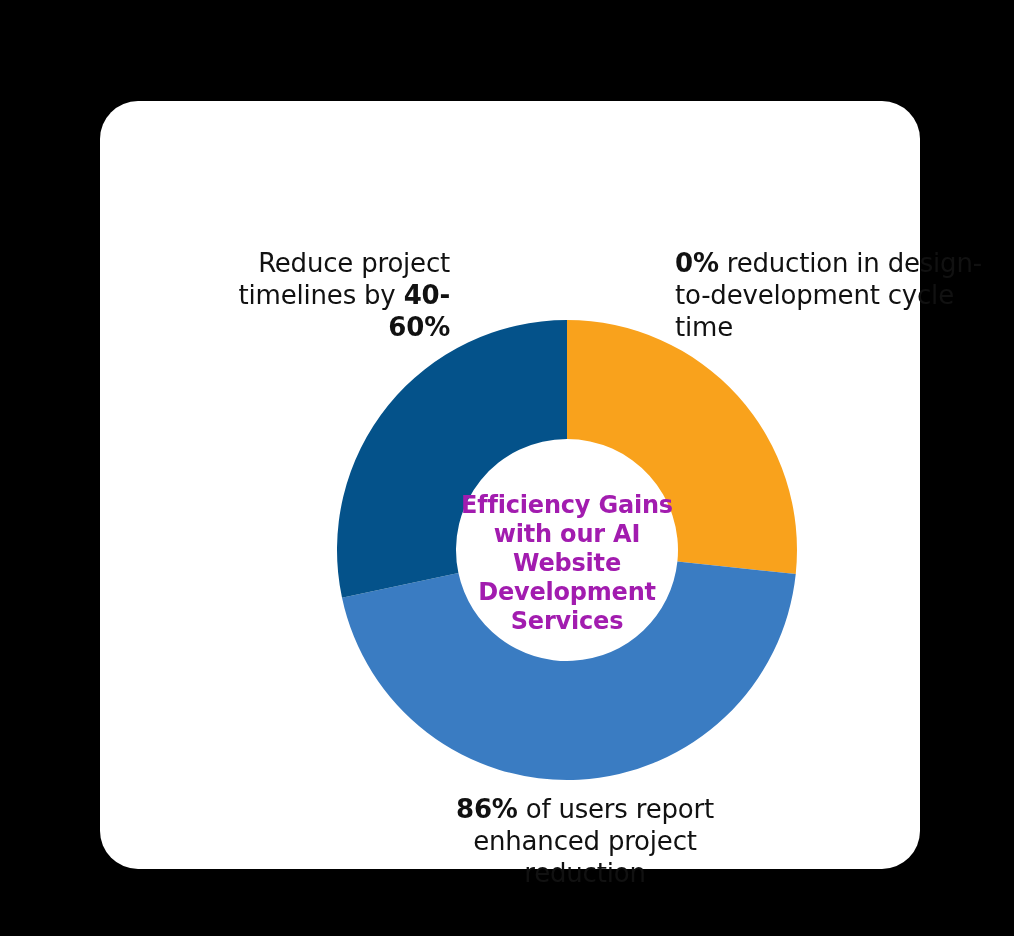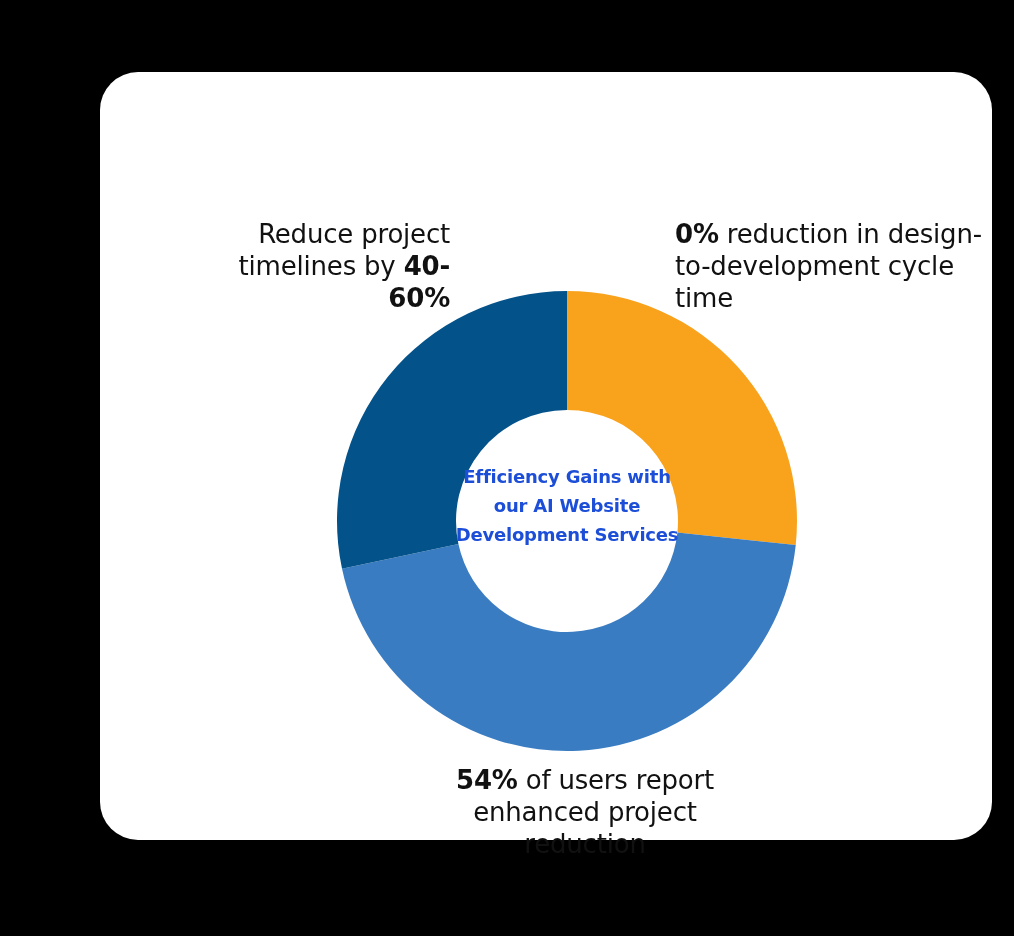--- a/index.html
+++ b/index.html
@@ -18,22 +18,22 @@
     position: relative;
     width: 1014px;
     height: 936px;
     background: #000000;
   }
 
   
   #card {
     position: absolute;
     left: 100px;
-    top: 72px;
-    width: 892px;
+    top: 101px;
+    width: 820px;
     height: 768px;
     background: #ffffff;
     border-radius: 38px;
   }
 
   
   .callout {
     position: absolute;
     color: #111111;
     font-family: "DejaVu Sans", sans-serif;
@@ -81,23 +81,23 @@
     height: 462px;
   }
 
   
   #center-text {
     position: absolute;
     left: 355px;
     top: 390px;
     width: 224px;
     text-align: center;
-    color: #1d4ed8;
+    color: #a21caf;
     font-family: "DejaVu Sans", sans-serif;
-    font-size: 18px;
+    font-size: 24px;
     line-height: 29px;
     font-weight: 700;
     letter-spacing: -0.2px;
     pointer-events: none;
   }
 </style>
 </head>
 <body>
 
 <div id="stage">
@@ -106,21 +106,21 @@
 
     <div class="callout" id="label-topleft">
       <span>Reduce project timelines by </span><b>40-60%</b><span></span>
     </div>
 
     <div class="callout" id="label-topright">
       <span></span><b>0%</b><span> reduction in design-to-development cycle time</span>
     </div>
 
     <div class="callout" id="label-bottom">
-      <span></span><b>54%</b><span> of users report enhanced project reduction</span>
+      <span></span><b>86%</b><span> of users report enhanced project reduction</span>
     </div>
 
     <div id="donut-wrap">
       <svg id="donut-svg" viewBox="0 0 462 462">
         <g id="donut-segments">
             <path d="M 231 1 A 230 230 0 0 1 459.74003593470286 255.0415465515603 L 341.39193038587837 242.60265942270954 A 111 111 0 0 0 231 120 Z" fill="#f9a21c"></path>
             <path d="M 459.74003593470286 255.0415465515603 A 230 230 0 0 1 6.026051831224692 278.81968888808467 L 122.42561631854757 254.07819768077127 A 111 111 0 0 0 341.39193038587837 242.60265942270954 Z" fill="#3a7cc2"></path>
             <path d="M 6.026051831224692 278.81968888808467 A 230 230 0 0 1 230.99999999999997 1 L 230.99999999999997 120 A 111 111 0 0 0 122.42561631854757 254.07819768077127 Z" fill="#04528a"></path>
           </g>
       </svg>

